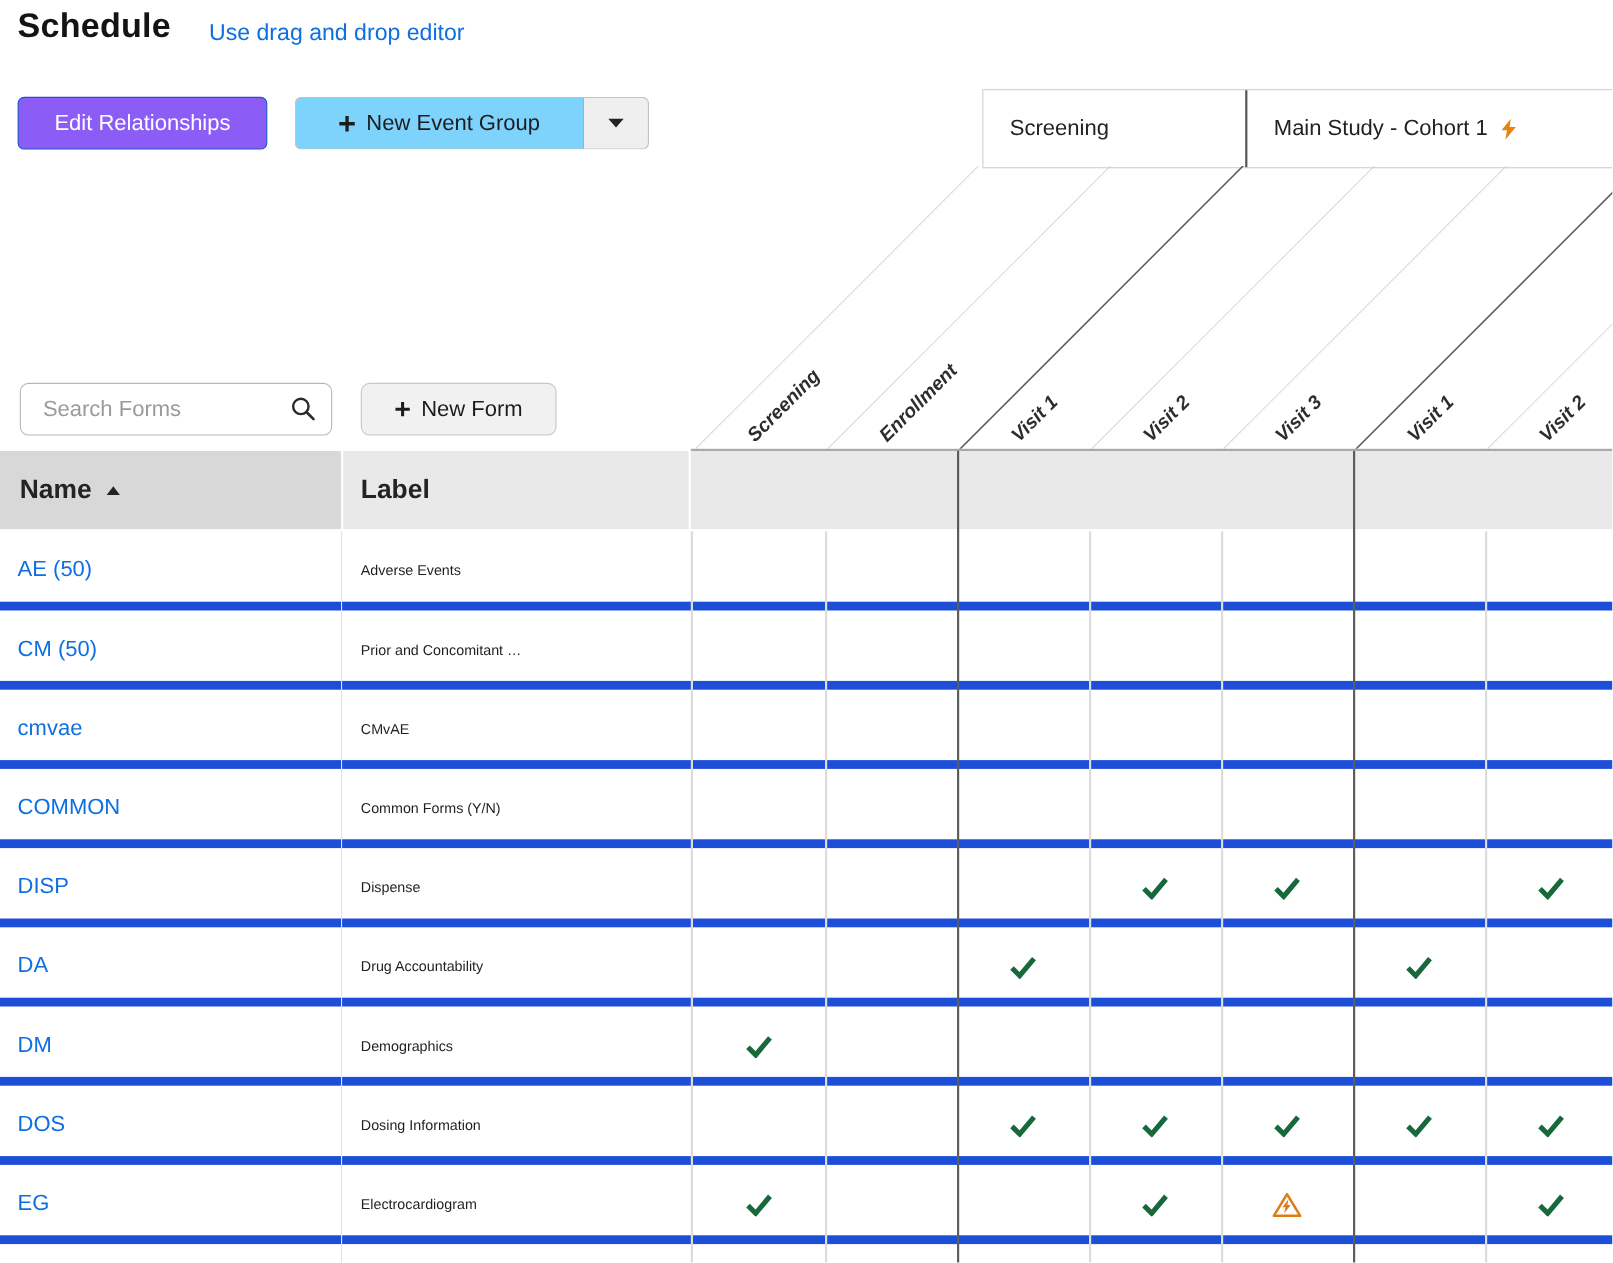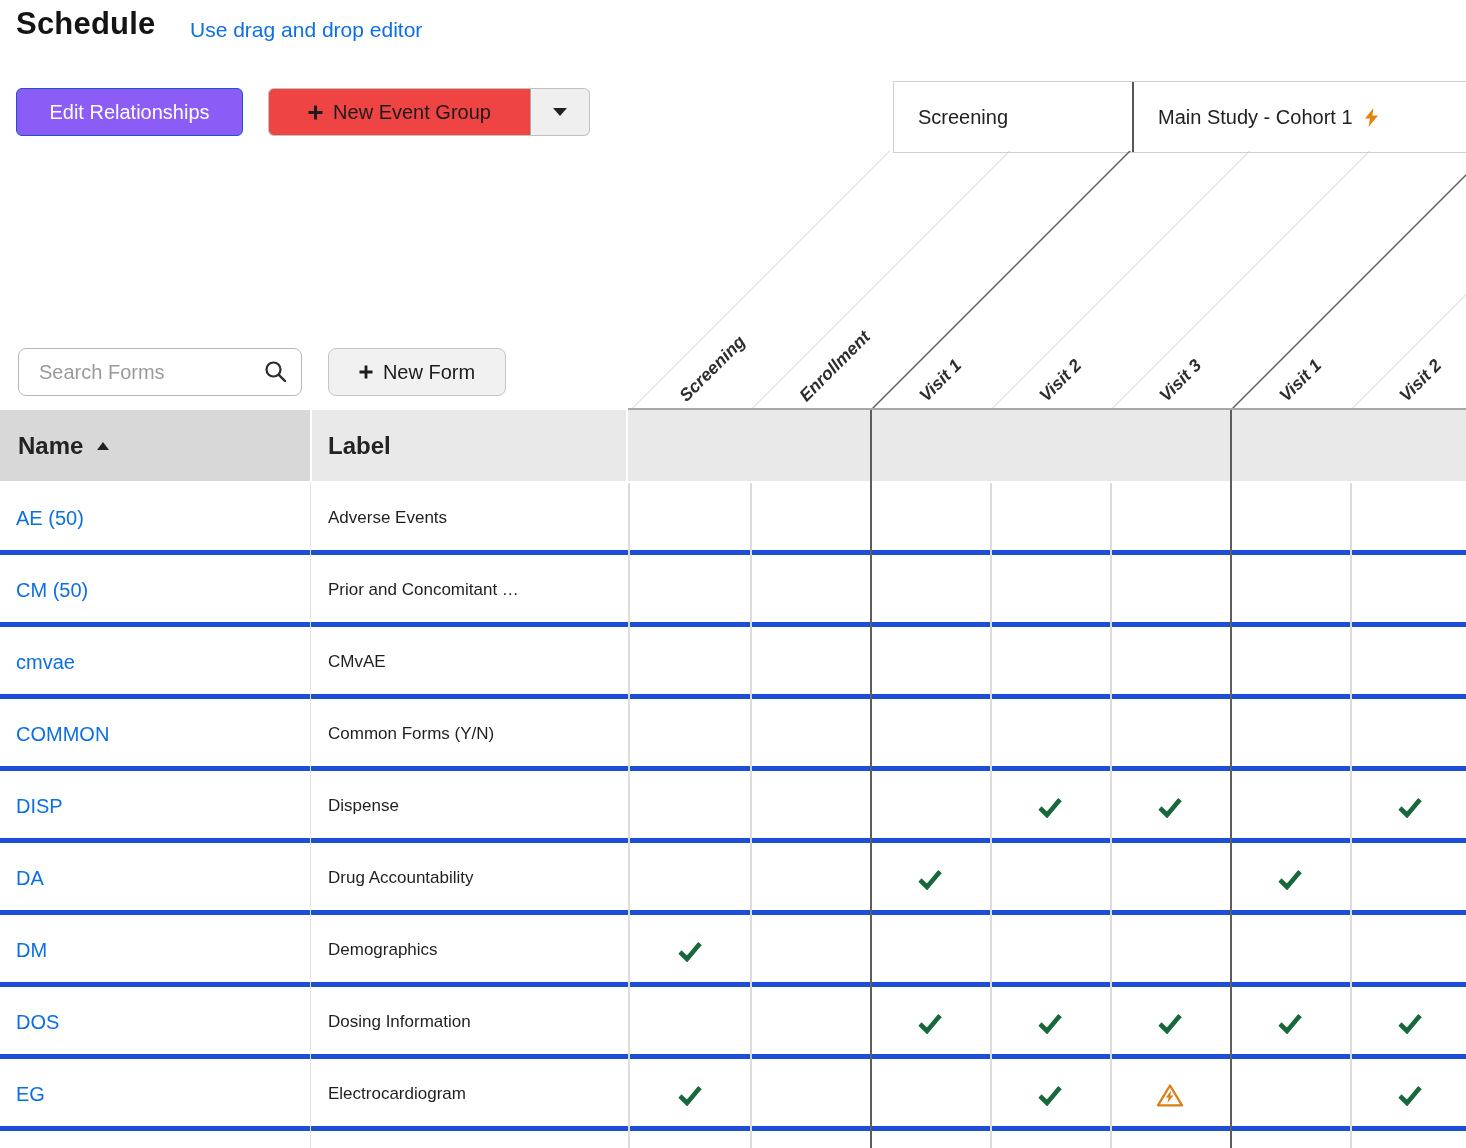--- a/index.html
+++ b/index.html
@@ -7,21 +7,21 @@
           font-family:"Liberation Sans","DejaVu Sans",sans-serif;color:#1f1f1f;}
 
   
   .page-title{position:absolute;left:16px;top:6px;font-size:31px;font-weight:700;color:#141414;letter-spacing:.2px;}
   .editor-link{position:absolute;left:190px;top:18px;font-size:21px;color:#0d6fe2;text-decoration:none;cursor:pointer;}
 
   .btn{box-sizing:border-box;display:flex;align-items:center;justify-content:center;font-size:20px;cursor:pointer;}
   .btn-primary{position:absolute;left:16px;top:88px;width:227px;height:48px;border-radius:6px;
                background:#8b5cf6;color:#fff;border:1px solid #1a56c9;}
   .split{position:absolute;left:268px;top:88px;height:48px;display:flex;}
-  .split .main{width:262px;height:48px;background:#ef4444;border:1px solid #c2c2c2;border-right:none;
+  .split .main{width:262px;height:48px;background:#7dd3fc;border:1px solid #c2c2c2;border-right:none;
                border-radius:6px 0 0 6px;color:#1c1c1c;gap:10px;}
   .split .caret-part{width:60px;height:48px;background:#efefef;border:1px solid #c2c2c2;border-left:1px solid #adadad;
                border-radius:0 6px 6px 0;}
   .caret-down{width:0;height:0;border-left:7px solid transparent;border-right:7px solid transparent;border-top:8px solid #222;}
 
   
   .search-wrap{position:absolute;left:18px;top:348px;width:284px;height:48px;}
   .search-wrap input{box-sizing:border-box;width:100%;height:100%;border:1px solid #b7b7b7;border-radius:8px;
                      padding:0 46px 0 20px;font-size:20px;font-family:inherit;color:#333;outline:none;}
   .search-wrap input::placeholder{color:#9a9a9a;}
@@ -48,25 +48,25 @@
   
   .thead{position:absolute;left:0;top:410px;width:1466px;height:71px;}
   .th{position:absolute;top:0;height:71px;display:flex;align-items:center;box-sizing:border-box;
       font-size:24px;font-weight:700;color:#232323;}
   .th-name{left:0;width:310px;background:#d8d8d8;padding-left:18px;gap:14px;}
   .th-label{left:312px;width:314px;background:#e9e9e9;padding-left:16px;}
   .th-rest{left:628px;width:838px;background:#e9e9e9;}
   .sort-asc{width:0;height:0;border-left:6px solid transparent;border-right:6px solid transparent;border-bottom:8px solid #222;}
 
   .rows{position:absolute;left:0;top:483px;width:1466px;}
-  .trow{position:relative;height:72px;box-sizing:border-box;border-bottom:5px solid #1d4ed8;}
+  .trow{position:relative;height:72px;box-sizing:border-box;border-bottom:8px solid #1d4ed8;}
   .trow.partial{height:17px;border-bottom:none;}
   .form-link{position:absolute;left:16px;top:0;height:70px;display:flex;align-items:center;
              font-size:20px;color:#0d6fe2;text-decoration:none;cursor:pointer;}
-  .form-label{position:absolute;left:328px;top:0;height:70px;display:flex;align-items:center;font-size:17px;color:#1f1f1f;}
+  .form-label{position:absolute;left:328px;top:0;height:70px;display:flex;align-items:center;font-size:13px;color:#1f1f1f;}
 
   
   .vline{position:absolute;top:483px;height:665px;width:2px;background:#dcdcdc;}
   .vline.thin{width:1px;background:#e3e3e3;}
   .vline.dark{top:410px;height:738px;background:#5d5d5d;}
 
   
   .cell{position:absolute;width:120px;height:72px;display:flex;align-items:center;justify-content:center;cursor:pointer;}
 </style>
 </head>

